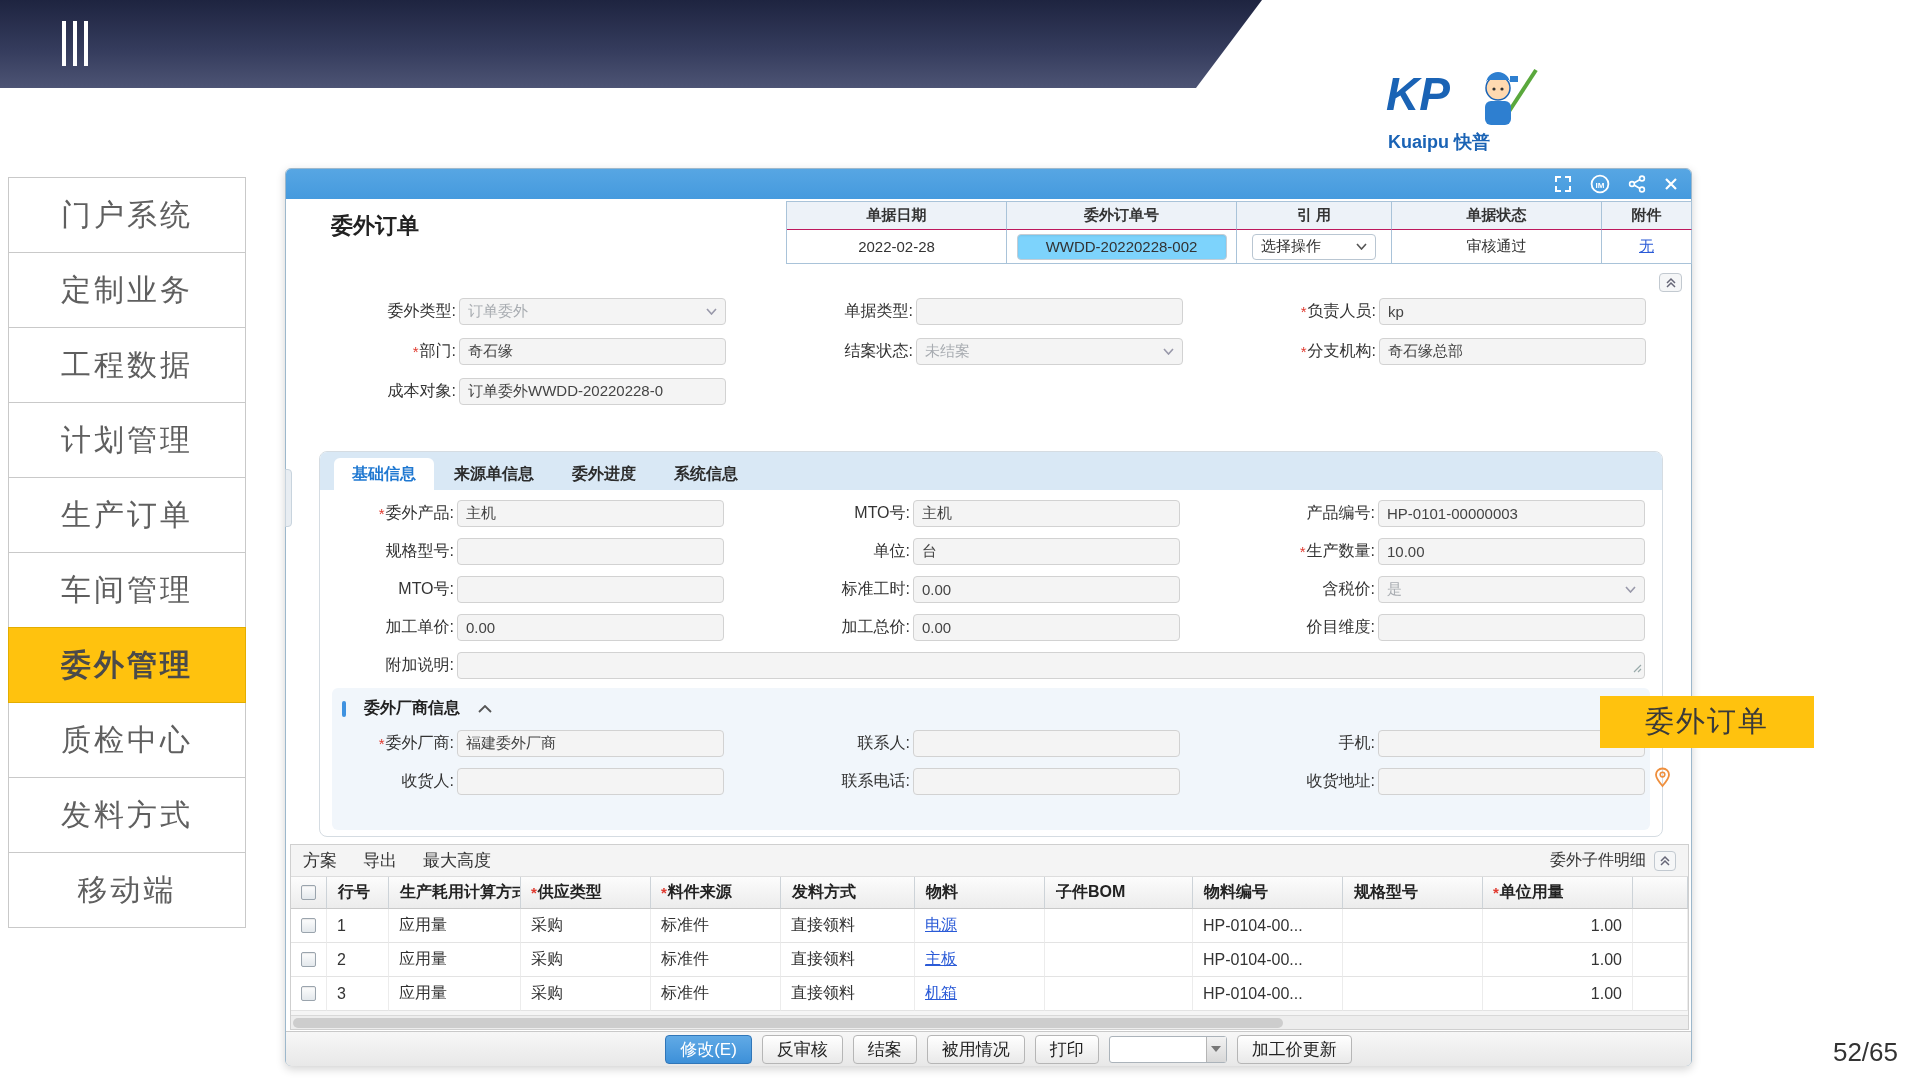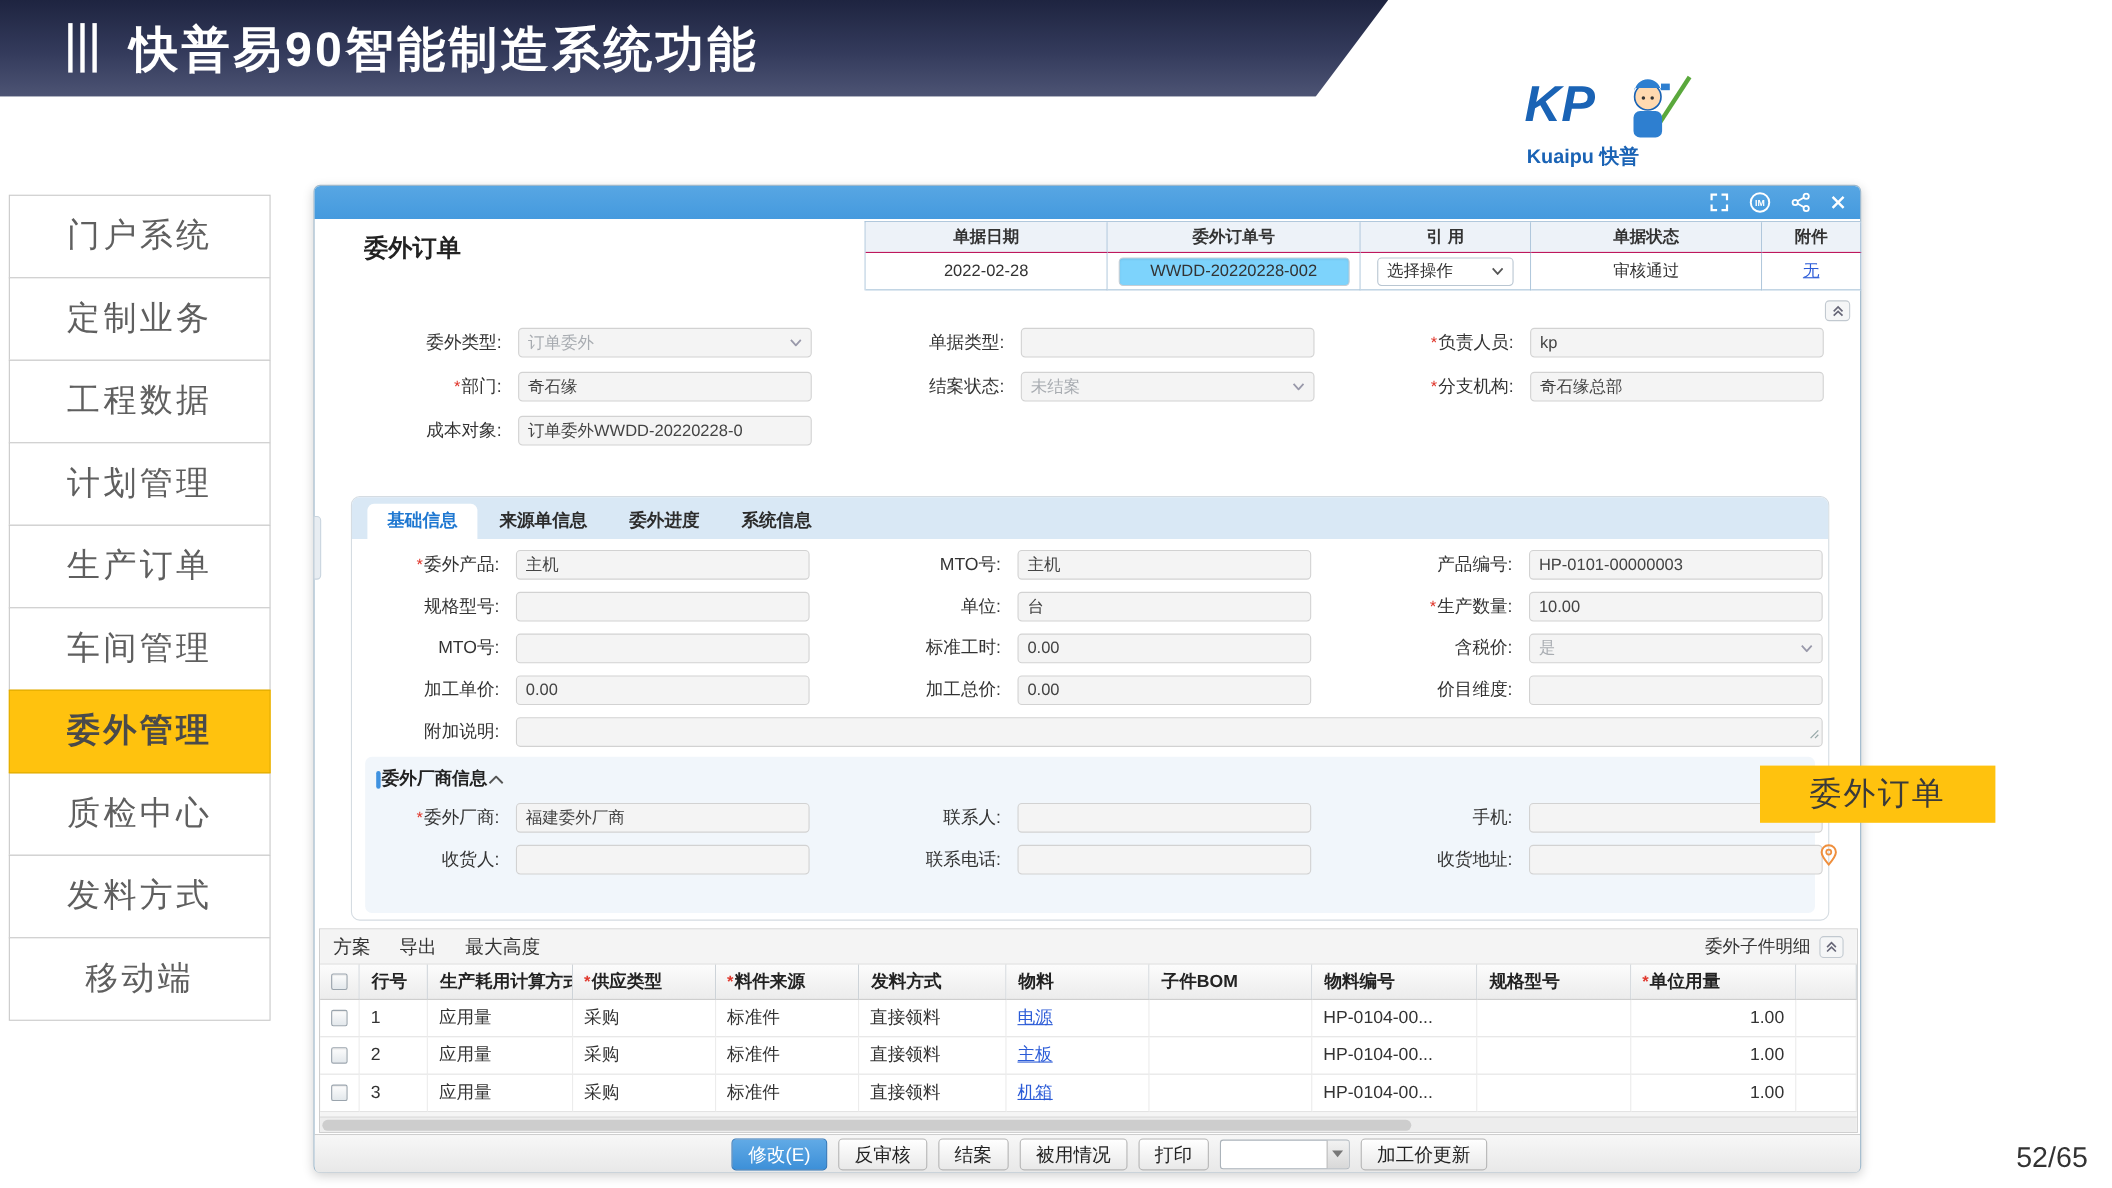--- a/index.html
+++ b/index.html
@@ -57,36 +57,36 @@
   .link { color:#2b5bd7; text-decoration:underline; cursor:pointer; }
 
   .collapse-btn { position:absolute; left:1373px; top:104px; width:23px; height:19px; border:1px solid #c2c9d0;
                   border-radius:4px; background:#f5f6f7; display:flex; align-items:center; justify-content:center; }
 
   
   .field { position:absolute; height:27px; display:flex; align-items:center; }
   .flabel { display:inline-flex; justify-content:flex-end; align-items:center; font-size:16px; color:#333; white-space:nowrap; }
   .req { color:#e0392e; font-size:15px; margin-right:1px; font-style:normal; }
   .ibox { height:27px; background:#f4f4f4; border:1px solid #d2d2d2; border-radius:4px; display:flex;
-          align-items:center; padding:0 8px; font-size:15px; color:#444; margin-left:15px; position:relative; overflow:hidden; white-space:nowrap; }
+          align-items:center; padding:0 8px; font-size:15px; color:#444; margin-left:3px; position:relative; overflow:hidden; white-space:nowrap; }
   .ibox .val { overflow:hidden; white-space:nowrap; }
   .ibox.muted .val { color:#a8acb1; }
   .w267 { width:267px; }
   .chev { margin-left:auto; flex:none; }
 
   
   .inner-panel { position:absolute; left:33px; top:282px; width:1344px; height:386px; background:#fff;
                  border:1px solid #d5dce2; border-radius:8px; }
   .ptabs { height:38px; background:#d9e8f5; border-radius:7px 7px 0 0; display:flex; gap:2px; padding:6px 0 0 14px; }
   .ptab { height:32px; line-height:32px; padding:0 18px; font-size:16px; font-weight:bold; color:#2c2c2c;
           border-radius:6px 6px 0 0; }
   .ptab.active { background:#fff; color:#1f78d1; }
 
   .vendor-panel { position:absolute; left:12px; top:236px; width:1318px; height:142px; background:#f1f6fb; border-radius:6px; }
-  .vendor-hdr { position:absolute; left:10px; top:10px; display:flex; align-items:center; gap:1px; }
+  .vendor-hdr { position:absolute; left:10px; top:10px; display:flex; align-items:center; gap:18px; }
   .vbar { width:4px; height:16px; background:#3f92e0; border-radius:2px; }
   .vendor-title { font-size:16px; font-weight:bold; color:#222; }
 
   .grip { position:absolute; right:2px; bottom:2px; }
   .pin { position:absolute; left:1334px; top:315px; }
 
   
   .callout { position:absolute; left:1600px; top:696px; width:214px; height:52px; background:#ffc20e;
              display:flex; align-items:center; justify-content:center; font-size:29px; color:#3a3a3a;
              letter-spacing:2px; z-index:6; }
@@ -133,21 +133,20 @@
 <body>
 
 <div class="stage">
 
   <div class="band">
     <span class="band-bars">
         <i></i>
         <i></i>
         <i></i>
       </span>
-    <div class="band-title">快普易90智能制造系统功能</div>
   </div>
 
   <div class="logo">
     <svg width="156" height="92" viewBox="0 0 156 92">
       <text x="0" y="44" font-size="46" font-weight="bold" font-style="italic" fill="#1a63b5">KP</text>
       <path d="M120 50 L150 4" stroke="#5aa83c" stroke-width="4" fill="none"></path>
       <g>
         <circle cx="112" cy="22" r="12" fill="#ffd9b0" stroke="#1a63b5" stroke-width="1.5"></circle>
         <path d="M100 18 A12 12 0 0 1 124 18 L124 14 L100 14 Z" fill="#2e7fd0"></path>
         <rect x="124" y="10" width="8" height="6" fill="#2e7fd0"></rect>

